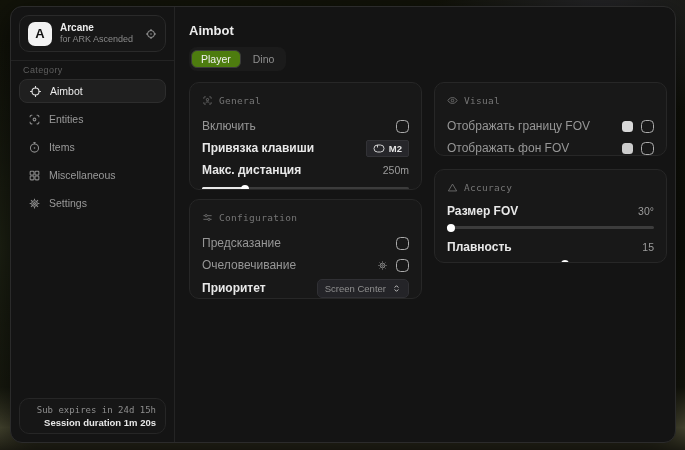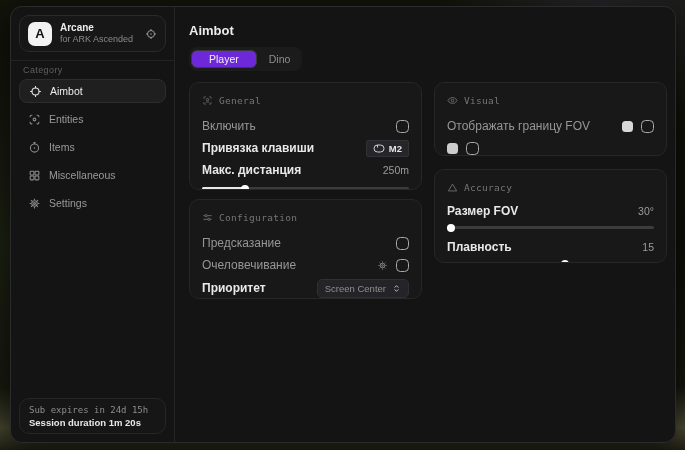--- a/index.html
+++ b/index.html
@@ -39,33 +39,33 @@
   .nav-item {
     height:24px; border-radius:8px; display:flex; align-items:center; gap:8px;
     padding:0 9px; color:#9a9a9a; font-size:10.5px; cursor:default;
   }
   .nav-item .ic { display:flex; color:#8a8a8a; }
   .nav-item.active { background:#1f1f1f; border:1px solid #2d2d2d; color:#ececec; }
   .nav-item.active .ic { color:#e0e0e0; }
   .side-footer {
     position:absolute; left:8px; right:8px; bottom:8px; height:36px;
     border:1px solid #262626; border-radius:10px; background:#161616;
-    padding:5px 9px; display:flex; flex-direction:column; justify-content:center; gap:2px;
+    padding:5px 9px; display:flex; flex-direction:column; justify-content:center; gap:2px;text-align:right;
   }
   .sub-expires { font-family:"DejaVu Sans Mono",monospace; font-size:9px; color:#8d8d8d; white-space:nowrap; }
   .session { font-size:9.5px; font-weight:bold; color:#e8e8e8; white-space:nowrap; }
   
   .main { position:relative; flex:1; }
   .page-title { position:absolute; top:16px; left:14px; color:#ececec; font-size:13px; font-weight:bold; }
   .tabs {
     position:absolute; top:40px; left:14px; height:24px; background:#1b1b1b;
     border-radius:8px; display:flex; align-items:center; padding:2px; gap:2px;
   }
   .tab { font-size:10.5px; color:#8f8f8f; padding:3px 10px; border-radius:6px; cursor:default; }
-  .tab.active { background:#6d28d9; color:#f0f0f0; border:1px solid #3a3a3a; padding:2px 17px; }
+  .tab.active { background:#4d7c0f; color:#f0f0f0; border:1px solid #3a3a3a; padding:2px 9px; }
   .columns { position:absolute; top:75px; left:14px; right:10px; display:flex; gap:12px; }
   .col { display:flex; flex-direction:column; width:233px; flex:0 0 233px; }
   .col.left  { gap:9px; }
   .col.right { gap:13px; }
   .panel {
     background:#181818; border:1px solid #272727; border-radius:10px;
     padding:10px 12px 0 12px; overflow:hidden;
   }
   .panel-head { display:flex; align-items:center; gap:6px; color:#757575; height:14px; margin-bottom:8px; }
   .panel-head .ic { display:flex; color:#6d6d6d; }
@@ -283,20 +283,21 @@
             <span class="panel-title">Visual</span>
           </div>
           <div class="row">
             <span class="lbl">Отображать границу FOV</span>
             <span class="right">
               <span class="swatch" style="background: rgb(216, 216, 216);"></span>
               <span class="checkbox"></span>
             </span>
           </div>
           <div class="row">
+            <span class="lbl">Отображать фон FOV</span>
             <span class="right">
               <span class="swatch" style="background: rgb(204, 204, 204);"></span>
               <span class="checkbox"></span>
             </span>
           </div>
         </div>
 
         <div class="panel" style="height:94px">
           <div class="panel-head">
             <span class="ic">

